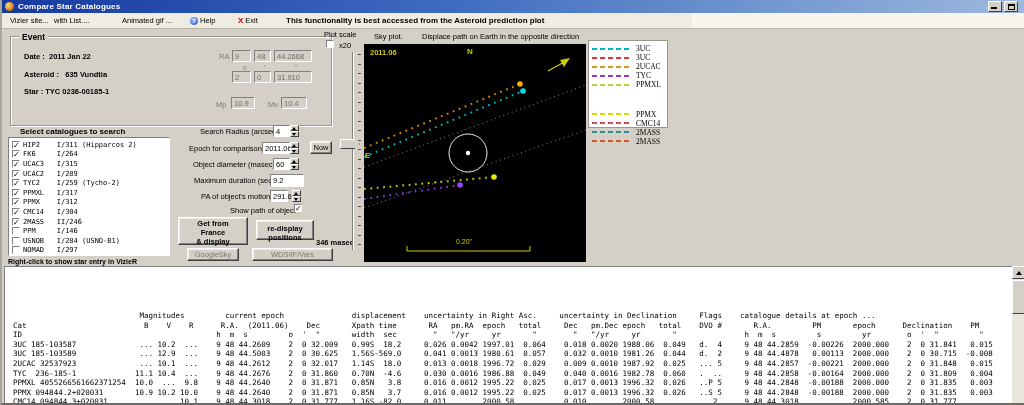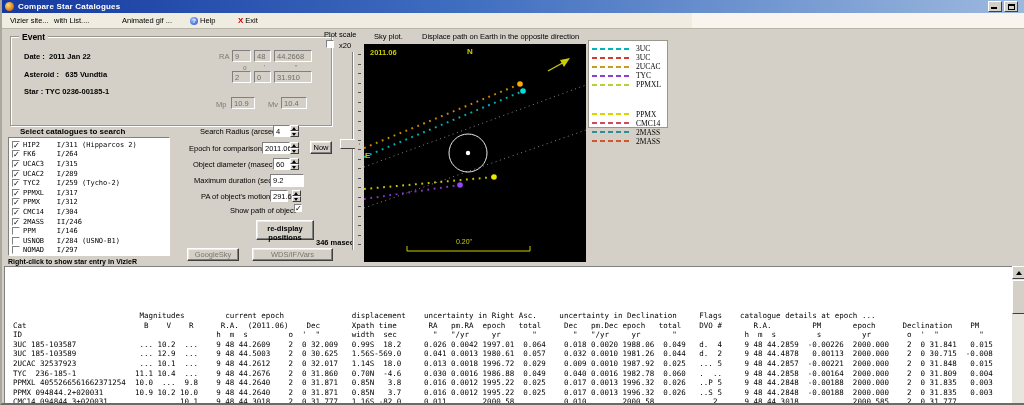--- a/index.html
+++ b/index.html
@@ -100,20 +100,21 @@
         <span>Animated gif ...</span>
       </div>
     <div class="menu-item" style="left:188px">
       <span class="help-icon">?</span>
       <span>Help</span>
     </div>
     <div class="menu-item" style="left:236px">
       <span class="exit-icon">X</span>
       <span>Exit</span>
     </div>
+    <div class="notice">This functionality is best accessed from the Asteroid prediction plot</div>
   </div>
 
   <div class="group" style="left:8px; top:36px; width:322px; height:90px;">
     <span class="group-title">Event</span>
   </div>
   <div class="blbl" style="left:22px; top:52px;">
     <span>Date :</span>&nbsp;&nbsp;<span>2011 Jan 22</span>
   </div>
   <div class="blbl" style="left:22px; top:70px;">
     <span>Asteroid :</span>&nbsp;&nbsp;&nbsp;<span>635 Vundtia</span>
@@ -233,20 +234,25 @@
         <span class="tri-up"></span>
       </div>
     <div class="spin-half">
         <span class="tri-dn"></span>
       </div>
   </div>
 
   <span class="lbl" style="left:228px; top:206px;">Show path of object</span>
   <span class="cb" style="position:absolute; left:292px; top:204px;" id="show-path-cb">✓</span>
 
+  <div class="btn" style="left:176px; top:217px; width:70px; height:28px; font-weight:bold; padding-top:1px;">
+    <div>Get from</div>
+    <div>France</div>
+    <div>&amp; display</div>
+  </div>
   <div class="btn" style="left:254px; top:220px; width:58px; height:20px; font-weight:bold; padding-top:3px;">
     <div>re-display</div>
     <div>positions</div>
   </div>
   <div class="btn" style="left:185px; top:248px; width:52px; height:13px; line-height:12px; color:#7a776e;">GoogleSky</div>
   <div class="btn" style="left:250px; top:248px; width:81px; height:13px; line-height:12px; color:#7a776e;">WDS/IF/Vars</div>
   <div class="blbl" style="left:314px; top:238px; font-size:7.5px;">346 masec</div>
 
   <span class="lbl" style="left:322px; top:30px;">Plot scale</span>
   <span class="cb" style="position:absolute; left:324px; top:40px;" id="x20-cb"></span>

